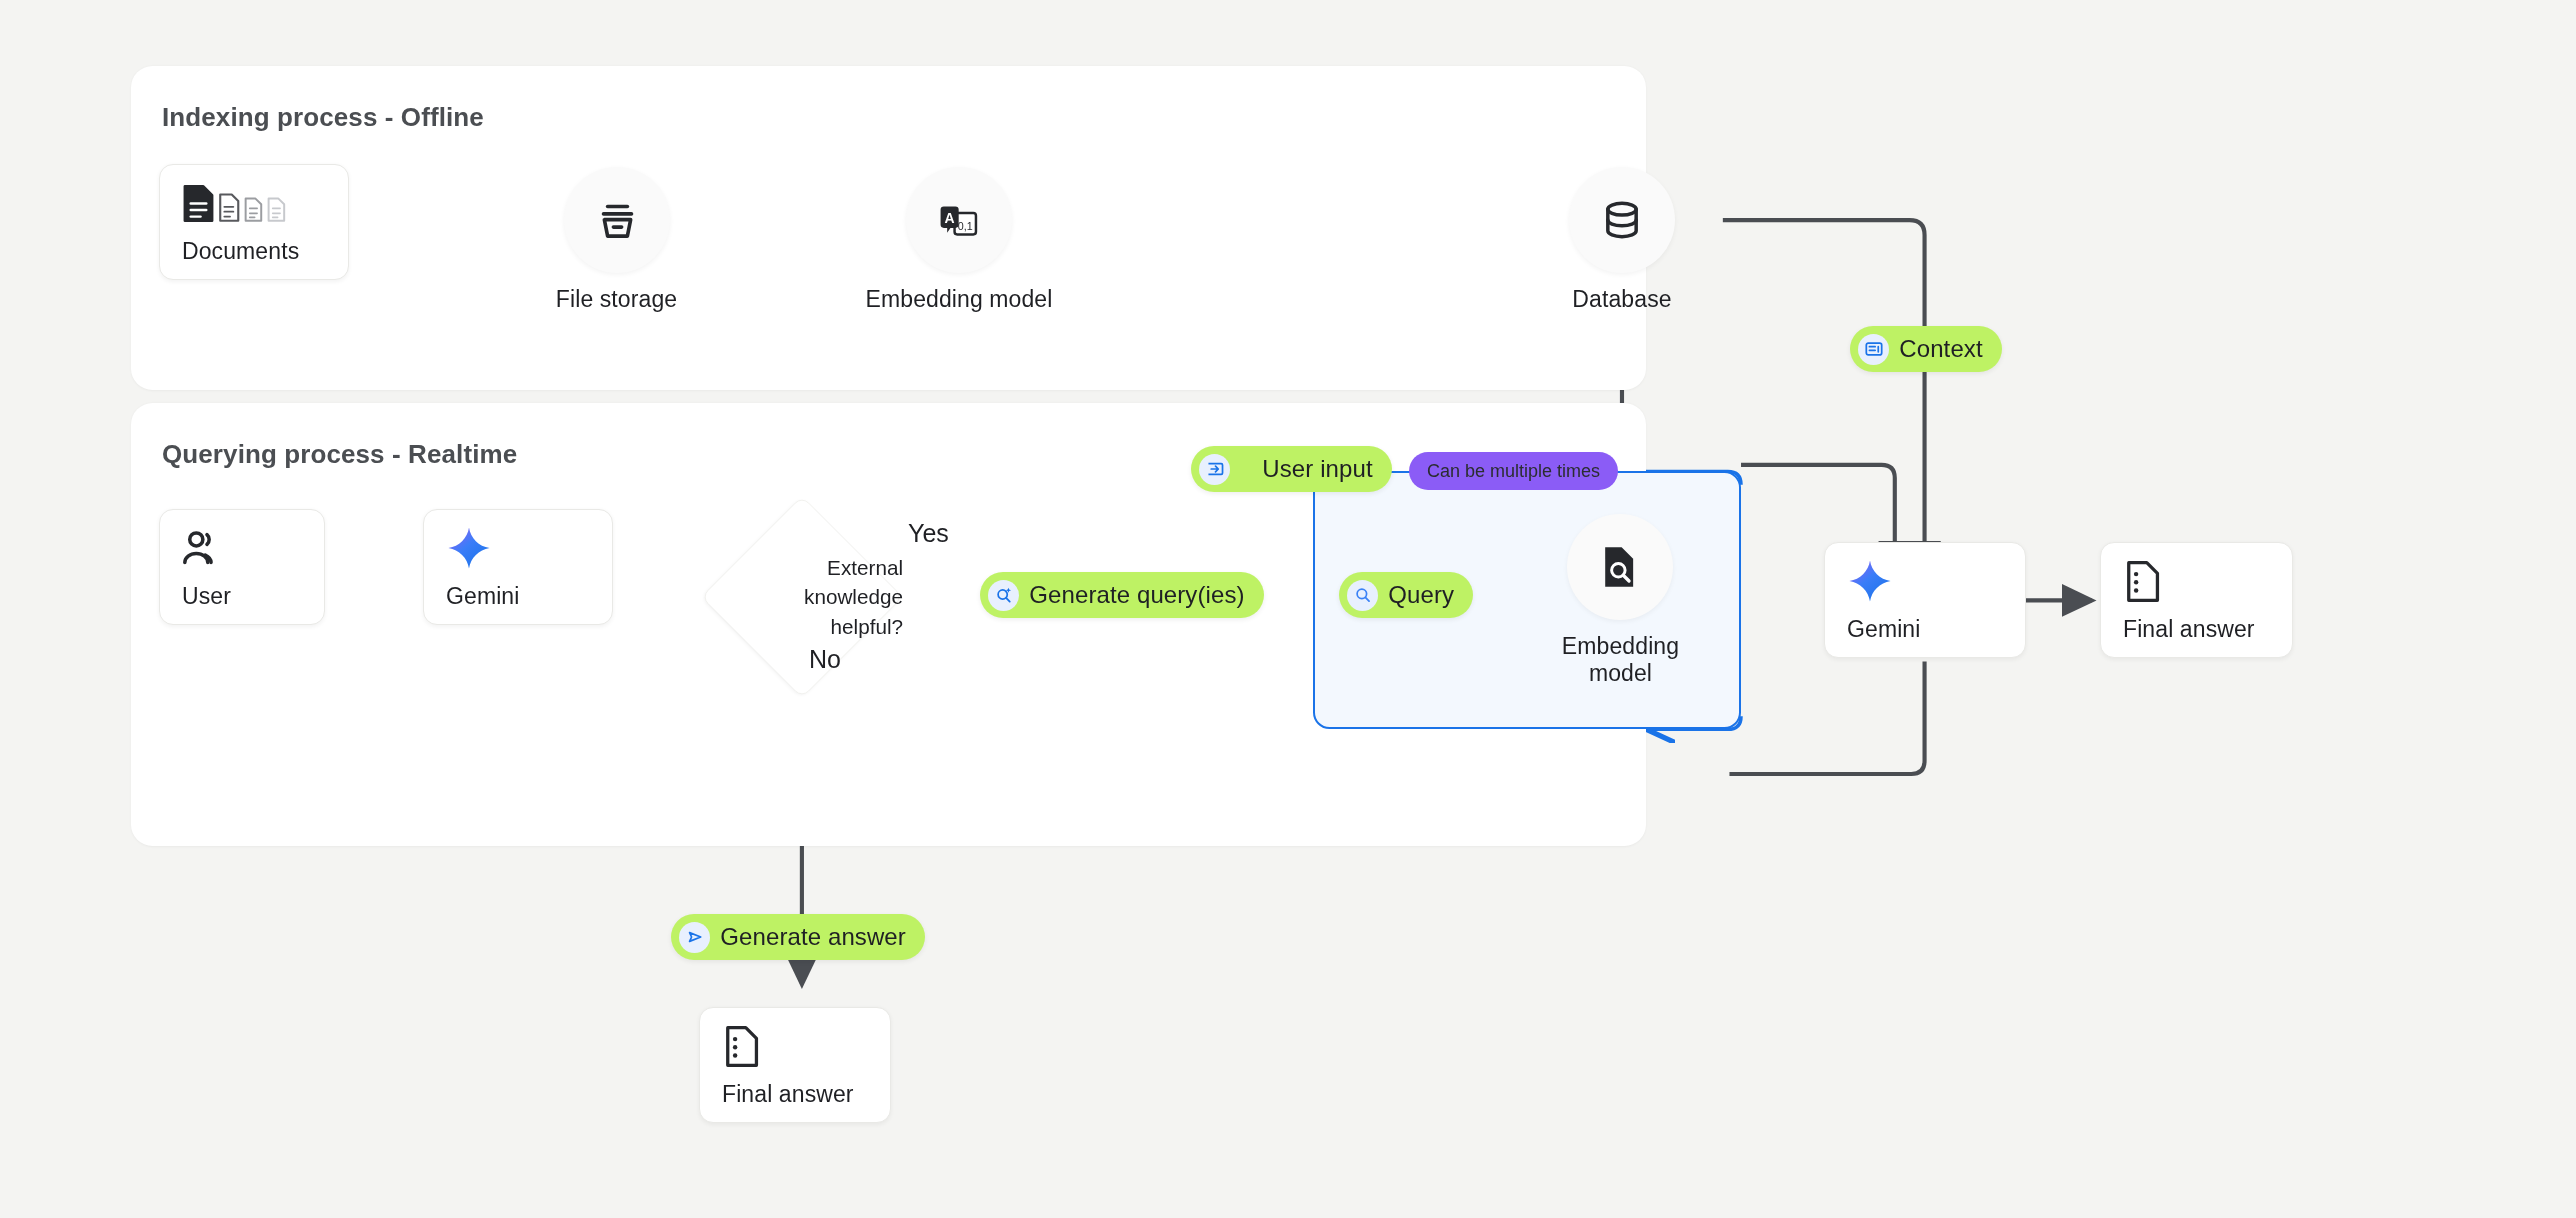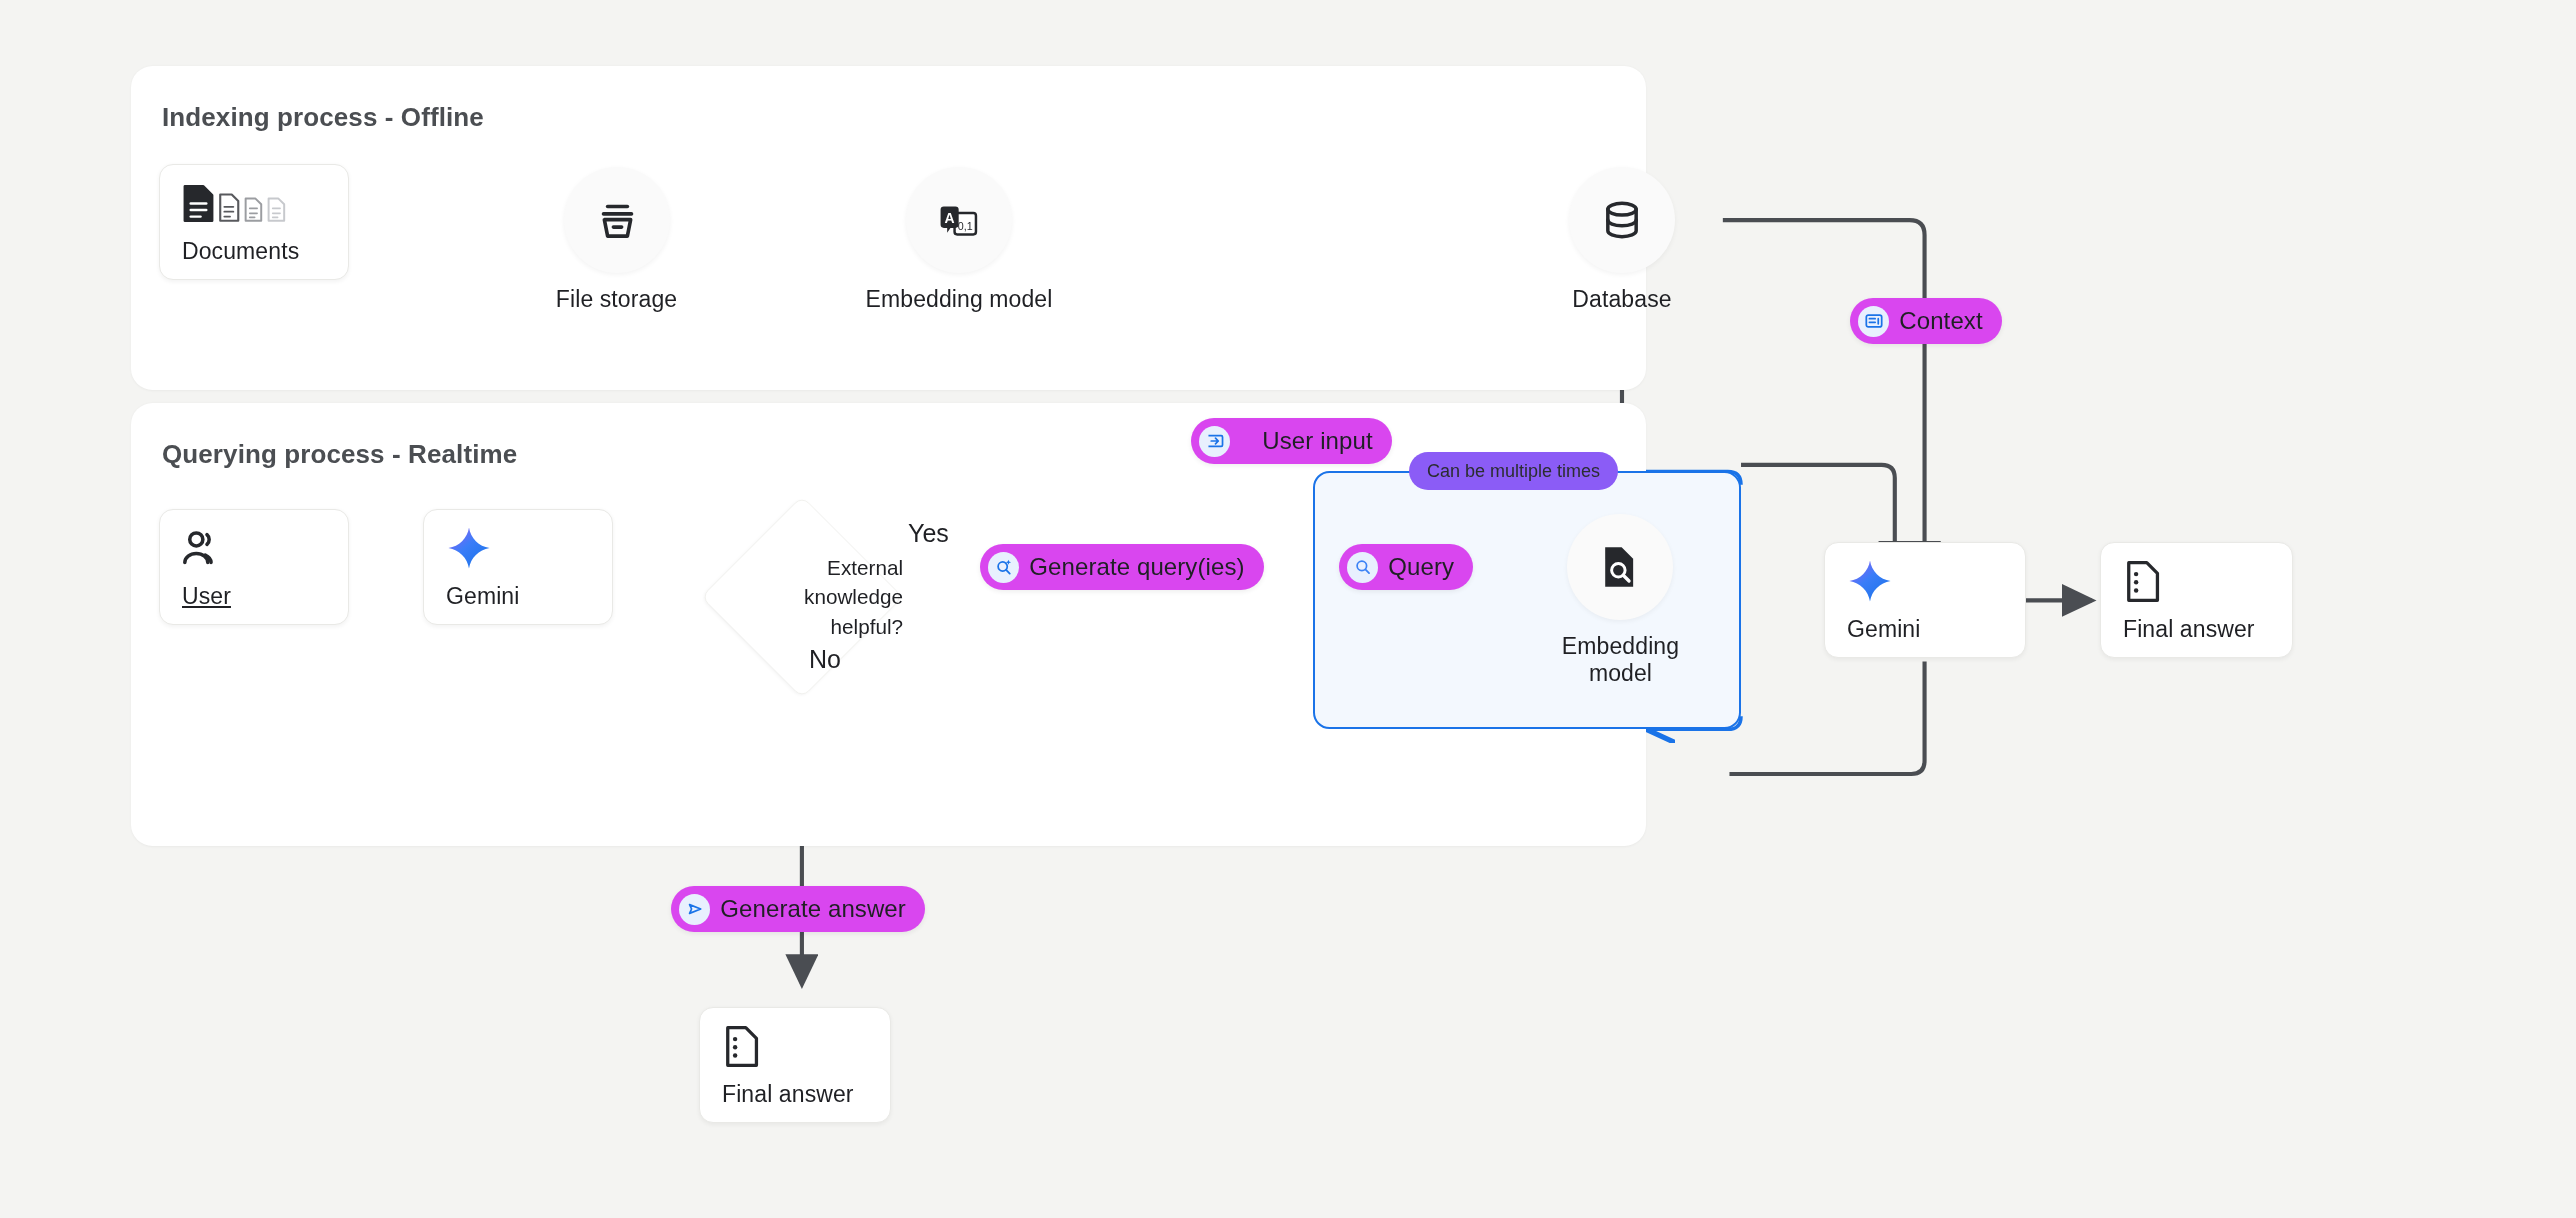--- a/index.html
+++ b/index.html
@@ -68,28 +68,29 @@
     text-align:center;
     white-space:nowrap;
     letter-spacing:0.1px;
   }
   .circ-cap.wrap{ white-space:normal; line-height:1.18; }
 
   
   .pill{
     position:absolute;
     height:46px;
-    background:#d946ef;
+    background:#bef264;
     border-radius:23px;
     box-shadow:0 1.7px 5px rgba(0,0,0,.07);
     display:flex; align-items:center;
     padding:0 19px 0 8.3px;
     gap:10px;
     white-space:nowrap;
     z-index:9;
+    margin-top:28px;
   }
   .pill .bdot{
     width:31px;height:31px;border-radius:50%;
     background:#e8f0fe;
     display:flex;align-items:center;justify-content:center;
     flex:0 0 auto;
   }
   .pill .ptxt{ font-size:24px; color:#1f2024; letter-spacing:0.1px; }
 
   .plainpill{
@@ -288,21 +289,21 @@
     <svg width="50" height="50" viewBox="0 0 60 60">
       <g fill="none" stroke="#26282c" stroke-width="4.2" stroke-linecap="round">
         <ellipse cx="30" cy="17" rx="17" ry="7"></ellipse>
         <path d="M13 17 v26 c0 3.9 7.6 7 17 7 s17 -3.1 17 -7 v-26"></path>
         <path d="M13 30 c0 3.9 7.6 7 17 7 s17 -3.1 17 -7"></path>
       </g>
     </svg>
   </div>
   <div class="circ-cap" style="left:1531px; top:286px; width:182px;">Database</div>
 
-  <div class="card" style="left:159px; top:509px; width:190px; height:116px;text-decoration:underline;">
+  <div class="card" style="left:159px; top:509px; width:166px; height:116px;">
     <div class="glyph">
       <svg width="45" height="41" viewBox="0 0 54 50">
         <g fill="none" stroke="#26282c" stroke-width="4.3" stroke-linecap="round" stroke-linejoin="round">
           <circle cx="17" cy="14" r="8"></circle>
           <path d="M3 42 a14 11 0 0 1 28 0"></path>
           <path d="M30 8 a8 8 0 0 1 0 12"></path>
           <path d="M35 42 a14 11 0 0 0 -7 -9"></path>
         </g>
       </svg>
     </div>

